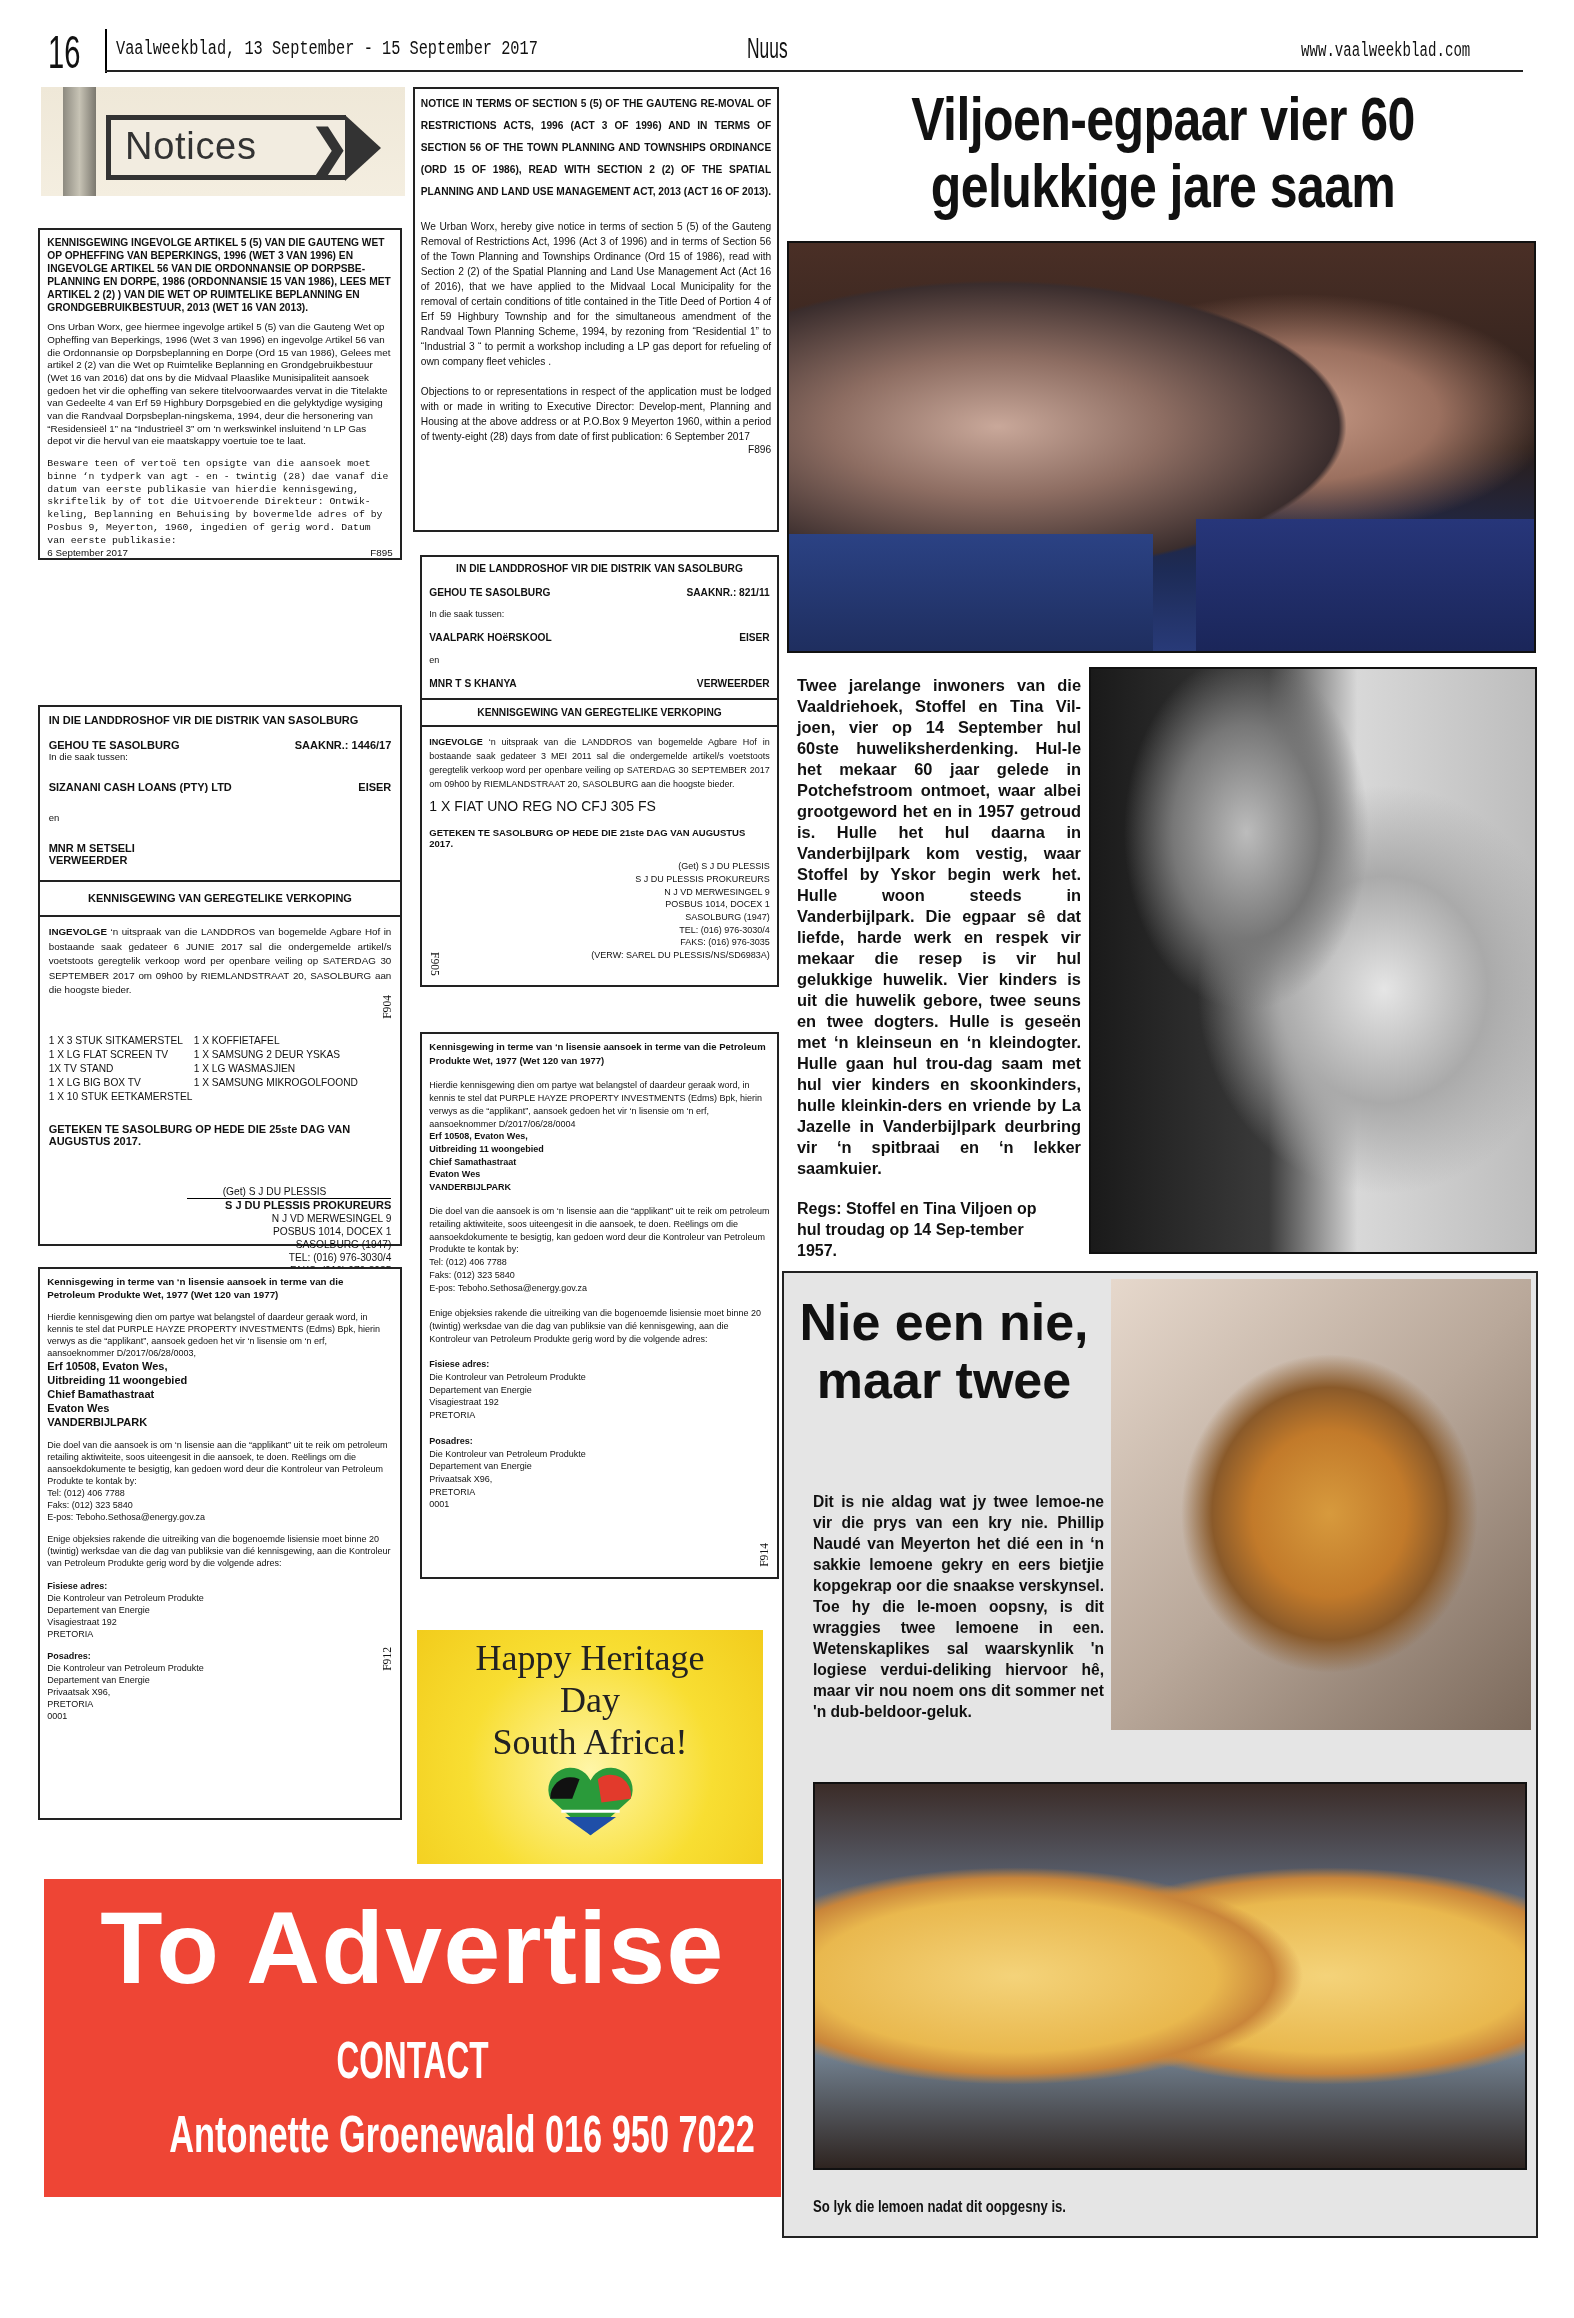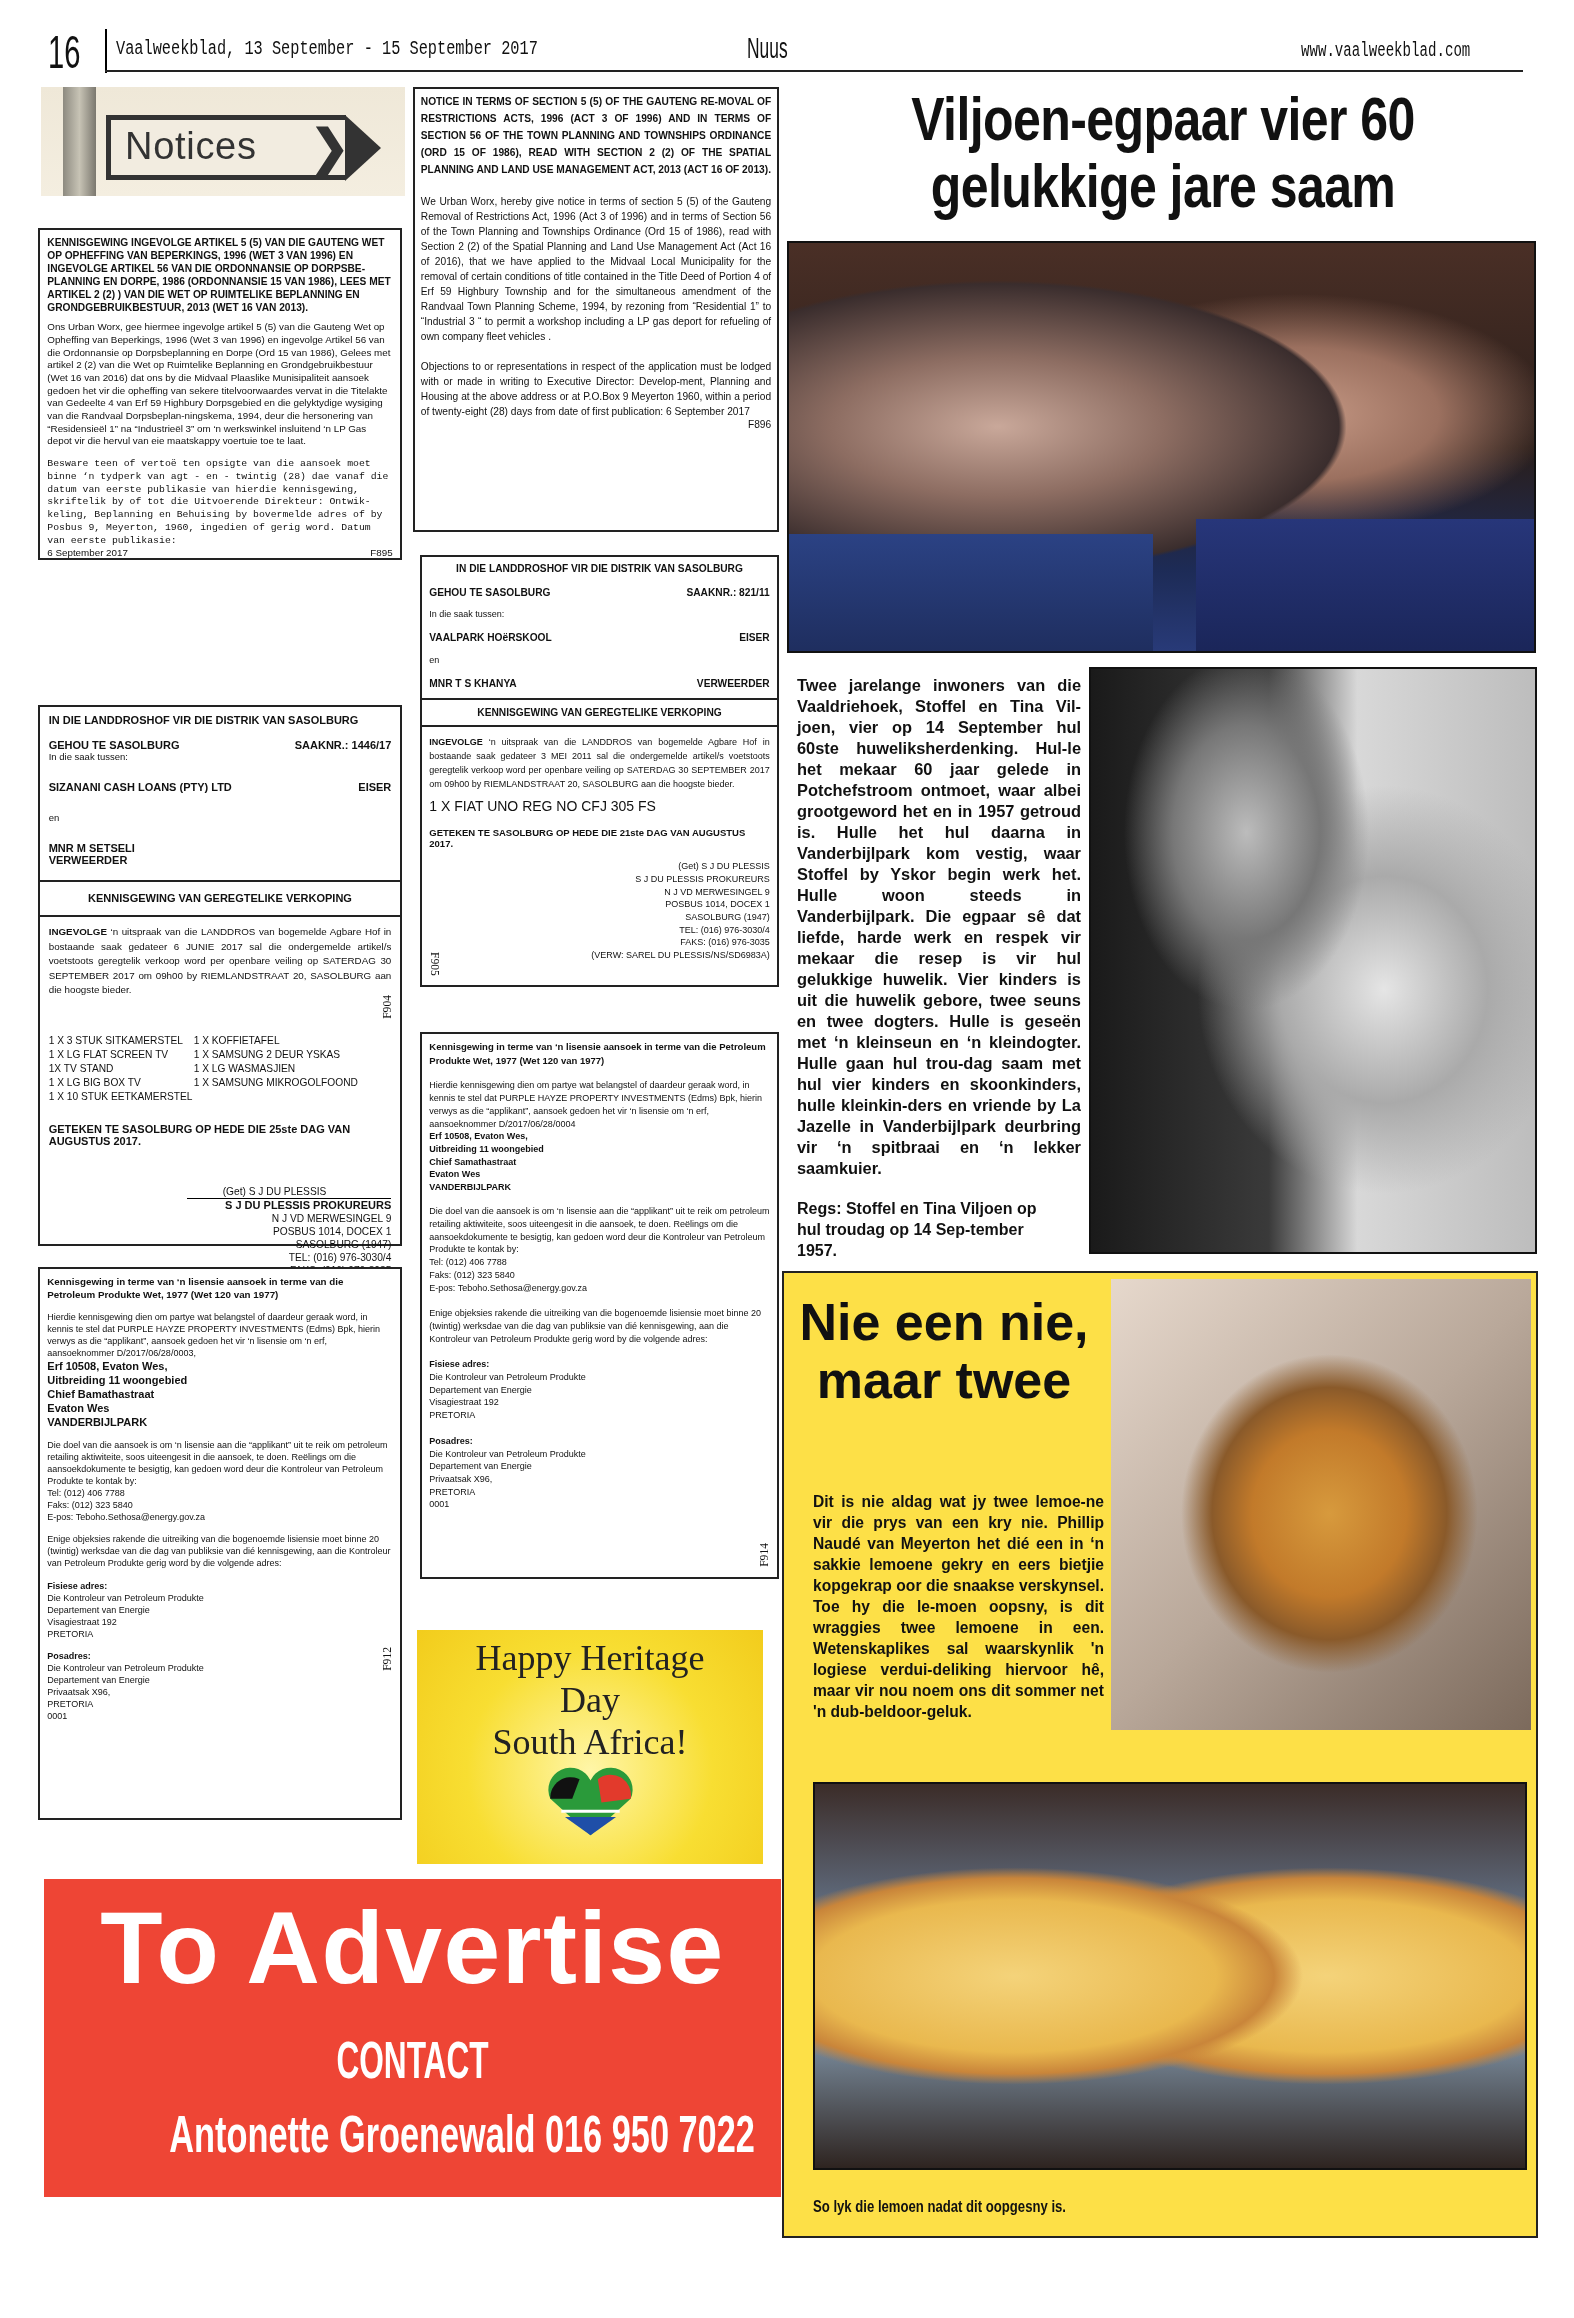--- a/index.html
+++ b/index.html
@@ -34,21 +34,21 @@
   .items { display: grid; grid-template-columns: 145px 174px; font-size: 10.2px; line-height: 14px; }
   .sig { text-align: right; font-size: 10.2px; line-height: 13px; }
   .refcode { font-family: "Liberation Serif", serif; font-size: 11.6px; }
   .vert { writing-mode: vertical-rl; transform: rotate(180deg); }
 
   
   .headline { left: 814px; top: 86px; width: 698px; text-align: center; font-weight: bold; font-size: 61px; line-height: 67px; transform: scaleX(0.82); transform-origin: center top; letter-spacing: -0.7px; }
   .photo { background: #333; overflow: hidden; }
   .article-text { font-weight: bold; font-size: 16.4px; line-height: 21px; text-align: justify; hyphens: manual; }
 
-  .orange-box { left: 782px; top: 1271px; width: 756px; height: 967px; background: #fde047; border: 2.2px solid #222; }
+  .orange-box { left: 782px; top: 1271px; width: 756px; height: 967px; background: #e5e5e5; border: 2.2px solid #222; }
   .nie-head { font-weight: bold; font-size: 52px; line-height: 58px; text-align: center; }
 
   .advert { left: 44px; top: 1879px; width: 737px; height: 318px; background: #ee4535; color: #fff; text-align: center; }
   .adv-title { font-size: 102px; font-weight: bold; line-height: 109px; margin-top: 14.5px; letter-spacing: 1.5px; }
   .adv-line { font-weight: bold; transform-origin: center top; }
 
   .heritage { left: 417px; top: 1630px; width: 346px; height: 234px; background: radial-gradient(circle at 50% 60%, #fff6a8 0%, #f8de32 55%, #f2cc1c 100%); overflow: hidden; text-align: center; font-family: "Liberation Serif", serif; color: #222; }
 </style>
 </head>
 <body>
@@ -149,21 +149,21 @@
   <div class="bold">Posadres:</div>
   <div>Die Kontroleur van Petroleum Produkte</div>
   <div>Departement van Energie</div>
   <div>Privaatsak X96,</div>
   <div>PRETORIA</div>
   <div>0001</div>
   <div class="abs refcode vert" style="right:5.8px; top:378px;">F912</div>
 </div>
 
 <div class="abs box small" style="left:413px; top:87px; width:366px; height:445px; padding:4.4px 5.8px; text-align:justify;">
-  <p class="bold" style="font-size:10.2px; line-height:17px; margin-bottom:16px;">NOTICE IN TERMS OF SECTION 5 (5) OF THE GAUTENG RE-MOVAL OF RESTRICTIONS ACTS, 1996 (ACT 3 OF 1996) AND IN TERMS OF SECTION 56 OF THE TOWN PLANNING AND TOWNSHIPS ORDINANCE (ORD 15 OF 1986), READ WITH SECTION 2 (2) OF THE SPATIAL PLANNING AND LAND USE MANAGEMENT ACT, 2013 (ACT 16 OF 2013).</p>
+  <p class="bold" style="font-size:10.2px; line-height:22px; margin-bottom:16px;">NOTICE IN TERMS OF SECTION 5 (5) OF THE GAUTENG RE-MOVAL OF RESTRICTIONS ACTS, 1996 (ACT 3 OF 1996) AND IN TERMS OF SECTION 56 OF THE TOWN PLANNING AND TOWNSHIPS ORDINANCE (ORD 15 OF 1986), READ WITH SECTION 2 (2) OF THE SPATIAL PLANNING AND LAND USE MANAGEMENT ACT, 2013 (ACT 16 OF 2013).</p>
   <p style="font-size:10.2px; line-height:15px; margin-bottom:14.5px;">We Urban Worx, hereby give notice in terms of section 5 (5) of the Gauteng Removal of Restrictions Act, 1996 (Act 3 of 1996) and in terms of Section 56 of the Town Planning and Townships Ordinance (Ord 15 of 1986), read with Section 2 (2) of the Spatial Planning and Land Use Management Act (Act 16 of 2016), that we have applied to the Midvaal Local Municipality for the removal of certain conditions of title contained in the Title Deed of Portion 4 of Erf 59 Highbury Township and for the simultaneous amendment of the Randvaal Town Planning Scheme, 1994, by rezoning from “Residential 1” to “Industrial 3 “ to permit a workshop including a LP gas deport for refueling of own company fleet vehicles .</p>
   <p style="font-size:10.2px; line-height:15px; margin-bottom:0;">Objections to or representations in respect of the application must be lodged with or made in writing to Executive Director: Develop-ment, Planning and Housing at the above address or at P.O.Box 9 Meyerton 1960, within a period of twenty-eight (28) days from date of first publication: 6 September 2017</p>
   <div style="text-align:right; font-size:10.2px;">F896</div>
 </div>
 
 <div class="abs box" style="left:420px; top:555px; width:359px; height:432px; padding:5.8px 7.3px;">
   <div class="court-head" style="text-align:center; font-size:10.2px; margin-bottom:13px;">IN DIE LANDDROSHOF VIR DIE DISTRIK VAN SASOLBURG</div>
   <div class="row court-head" style="font-size:10.2px; margin-bottom:11.6px;">
     <span>GEHOU TE SASOLBURG</span>
     <span>SAAKNR.: 821/11</span>

